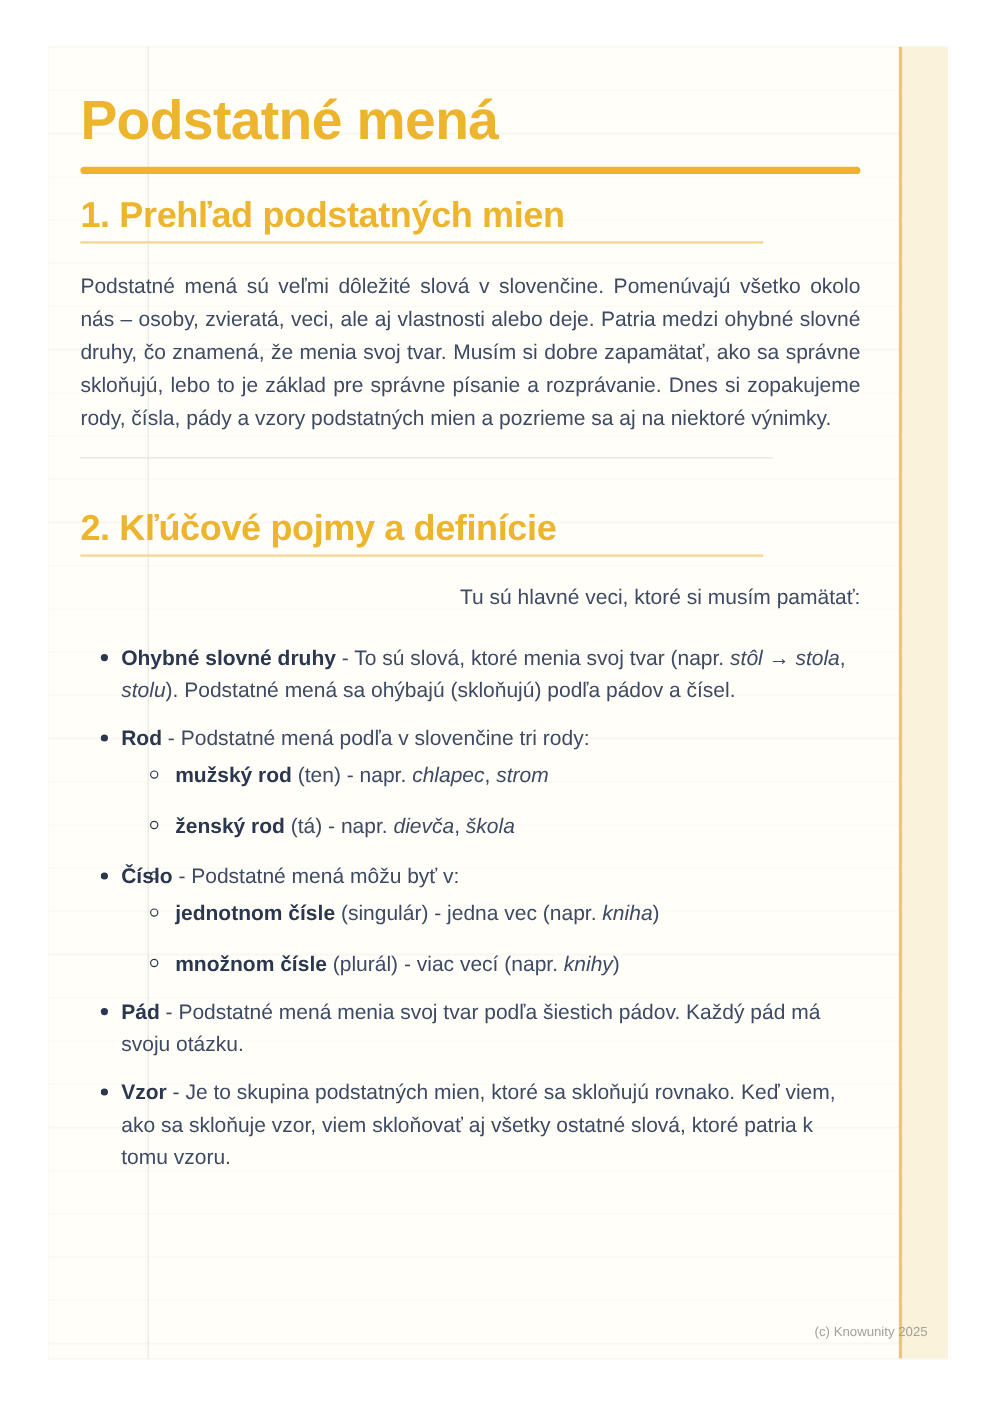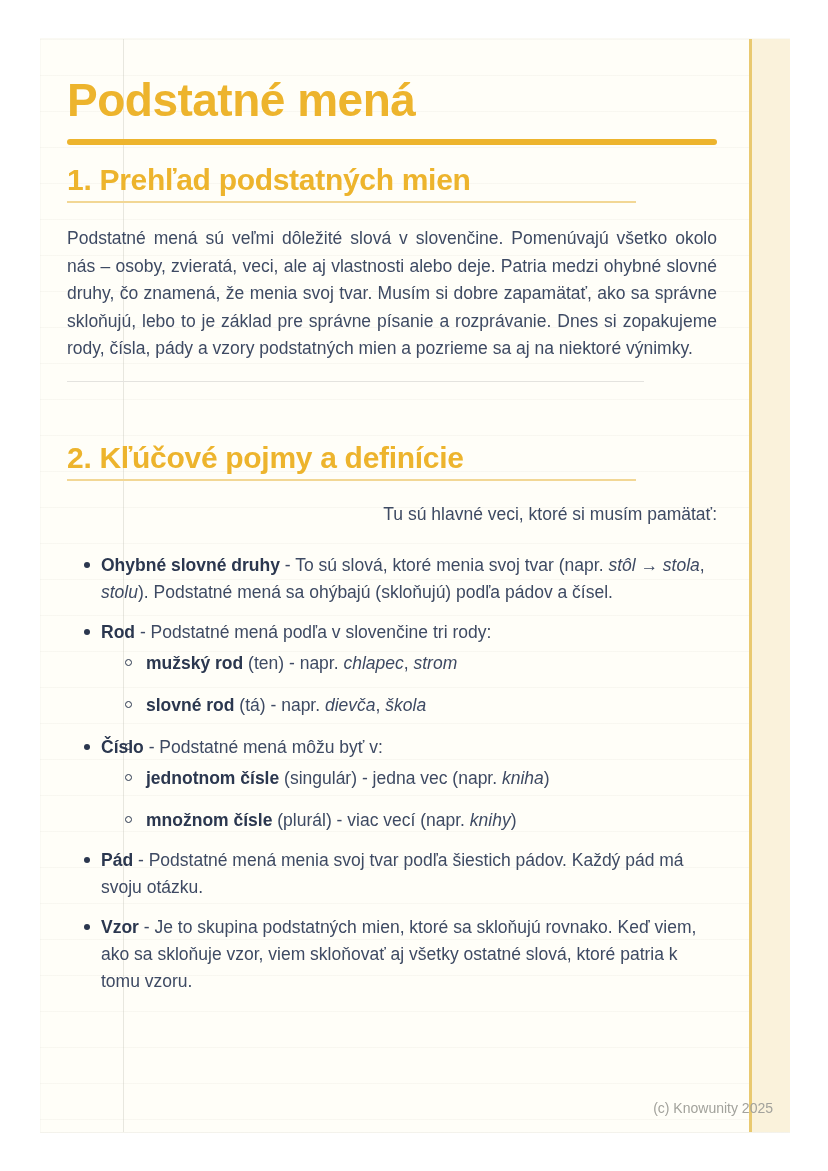--- a/index.html
+++ b/index.html
@@ -25,37 +25,37 @@
     border:1px solid rgba(0,0,0,0.02);
   }
   .grid-v{position:absolute;left:82px;top:0;bottom:0;width:1px;background:rgba(190,188,178,0.35);}
   .edge-line{position:absolute;left:708px;top:0;bottom:0;width:3px;background:var(--edge-line);}
   .edge-panel{position:absolute;left:711px;top:0;bottom:0;width:38px;background:var(--edge-panel);}
   .content{position:relative;padding:36px 72px 0 26px;z-index:2;}
   h1{font-size:46px;line-height:50px;font-weight:800;letter-spacing:-0.5px;color:var(--accent-yellow);}
   .h1-rule{margin-top:14px;height:6px;border-radius:3px;background:var(--accent-yellow);}
   h2{font-size:30px;line-height:38px;font-weight:700;letter-spacing:-0.3px;color:var(--accent-yellow);}
   .sec-1 h2{margin-top:16px;}
-  .sec-2 h2{margin-top:57px;}
+  .sec-2 h2{margin-top:40px;}
   .h2-rule{margin-top:2px;height:2px;width:87.6%;background:var(--rule-yellow-light);}
   .para{margin-top:22px;font-size:17.5px;line-height:27.5px;color:var(--text-body);text-align:justify;}
   .intro{margin-top:20px;text-align:right;}
   hr.divider{margin:18px 0 0 0;border:none;height:1px;width:88.8%;background:var(--divider-gray);}
   ul.bullets{margin-top:24px;list-style:none;}
   ul.bullets>li{position:relative;padding-left:34px;font-size:17.5px;line-height:27px;color:var(--text-body);}
   ul.bullets>li + li{margin-top:13px;}
   .dot{position:absolute;left:17px;top:10px;width:6px;height:6px;border-radius:50%;background:var(--text-dark);}
   ul.sub{margin-top:4px;list-style:none;}
   ul.sub>li{position:relative;padding-left:45px;}
   ul.sub>li + li{margin-top:15px;}
   .circ{position:absolute;left:24px;top:9px;width:7px;height:7px;border-radius:50%;
     border:1.6px solid var(--text-dark);background:transparent;}
   strong{font-weight:700;color:var(--text-dark);}
   em{font-style:italic;}
-  .footer{position:absolute;right:16px;bottom:16px;font-size:14px;color:var(--footer-gray);z-index:3;margin-left:33px;}
+  .footer{position:absolute;right:16px;bottom:16px;font-size:11px;color:var(--footer-gray);z-index:3;margin-left:33px;}
 </style>
 </head>
 <body>
 
 <div class="canvas">
   <div class="page">
     <div class="grid-v"></div>
     <div class="edge-line"></div>
     <div class="edge-panel"></div>
 
@@ -72,21 +72,21 @@
       <hr class="divider">
 
       <section class="sec-2">
         <h2>2. Kľúčové pojmy a definície</h2>
         <div class="h2-rule"></div>
         <p class="para intro">Tu sú hlavné veci, ktoré si musím pamätať:</p>
         <ul class="bullets" id="bullet-list">
             <li><span class="dot"></span><span><strong>Ohybné slovné druhy</strong><span> - To sú slová, ktoré menia svoj tvar (napr. </span><em>stôl</em><span> → </span><em>stola</em><span>, </span><em>stolu</em><span>). Podstatné mená sa ohýbajú (skloňujú) podľa pádov a čísel.</span></span></li>
             <li><span class="dot"></span><span><strong>Rod</strong><span> - Podstatné mená podľa v slovenčine tri rody:</span></span><ul class="sub">
                 <li><span class="circ"></span><span><strong>mužský rod</strong><span> (ten) - napr. </span><em>chlapec</em><span>, </span><em>strom</em></span></li>
-                <li><span class="circ"></span><span><strong>slovné rod</strong><span> (tá) - napr. </span><em>dievča</em><span>, </span><em>škola</em></span></li>
+                <li><span class="circ"></span><span><strong>ženský rod</strong><span> (tá) - napr. </span><em>dievča</em><span>, </span><em>škola</em></span></li>
                 <li><span class="circ"></span></li>
               </ul></li>
             <li><span class="dot"></span><span><strong>Číslo</strong><span> - Podstatné mená môžu byť v:</span></span><ul class="sub">
                 <li><span class="circ"></span><span><strong>jednotnom čísle</strong><span> (singulár) - jedna vec (napr. </span><em>kniha</em><span>)</span></span></li>
                 <li><span class="circ"></span><span><strong>množnom čísle</strong><span> (plurál) - viac vecí (napr. </span><em>knihy</em><span>)</span></span></li>
               </ul></li>
             <li><span class="dot"></span><span><strong>Pád</strong><span> - Podstatné mená menia svoj tvar podľa šiestich pádov. Každý pád má svoju otázku.</span></span></li>
             <li><span class="dot"></span><span><strong>Vzor</strong><span> - Je to skupina podstatných mien, ktoré sa skloňujú rovnako. Keď viem, ako sa skloňuje vzor, viem skloňovať aj všetky ostatné slová, ktoré patria k tomu vzoru.</span></span></li>
           </ul>
       </section>

